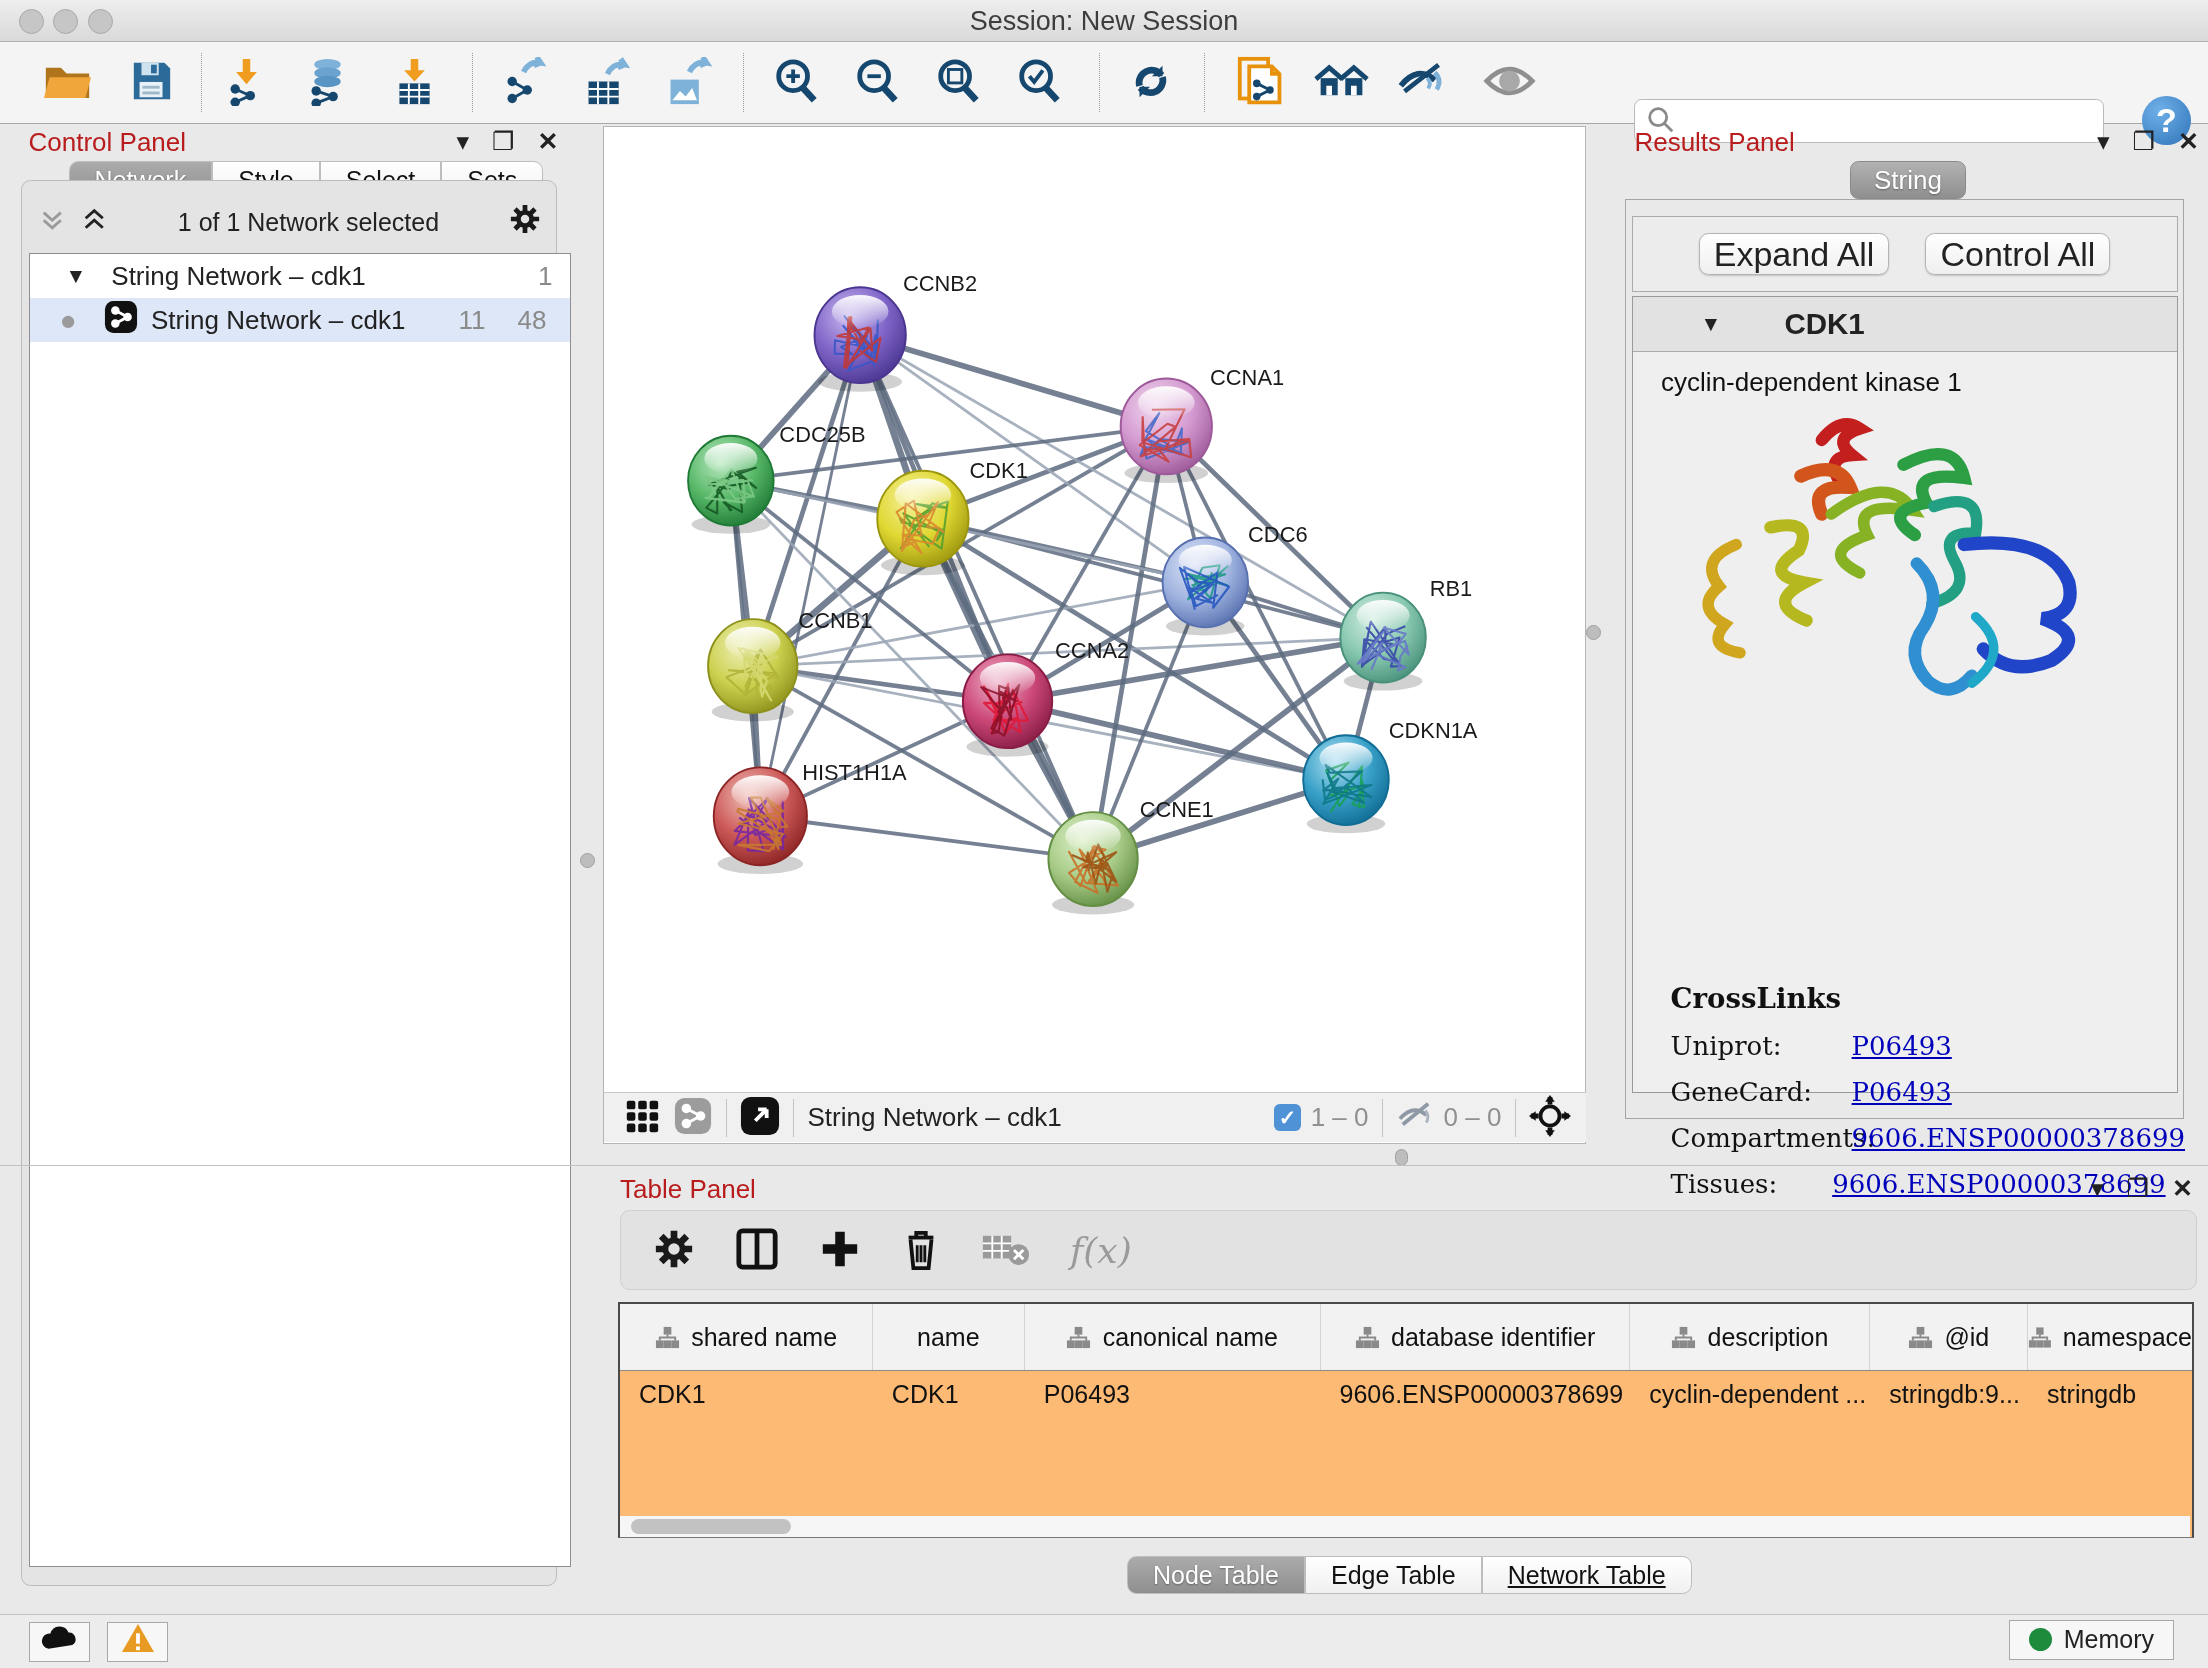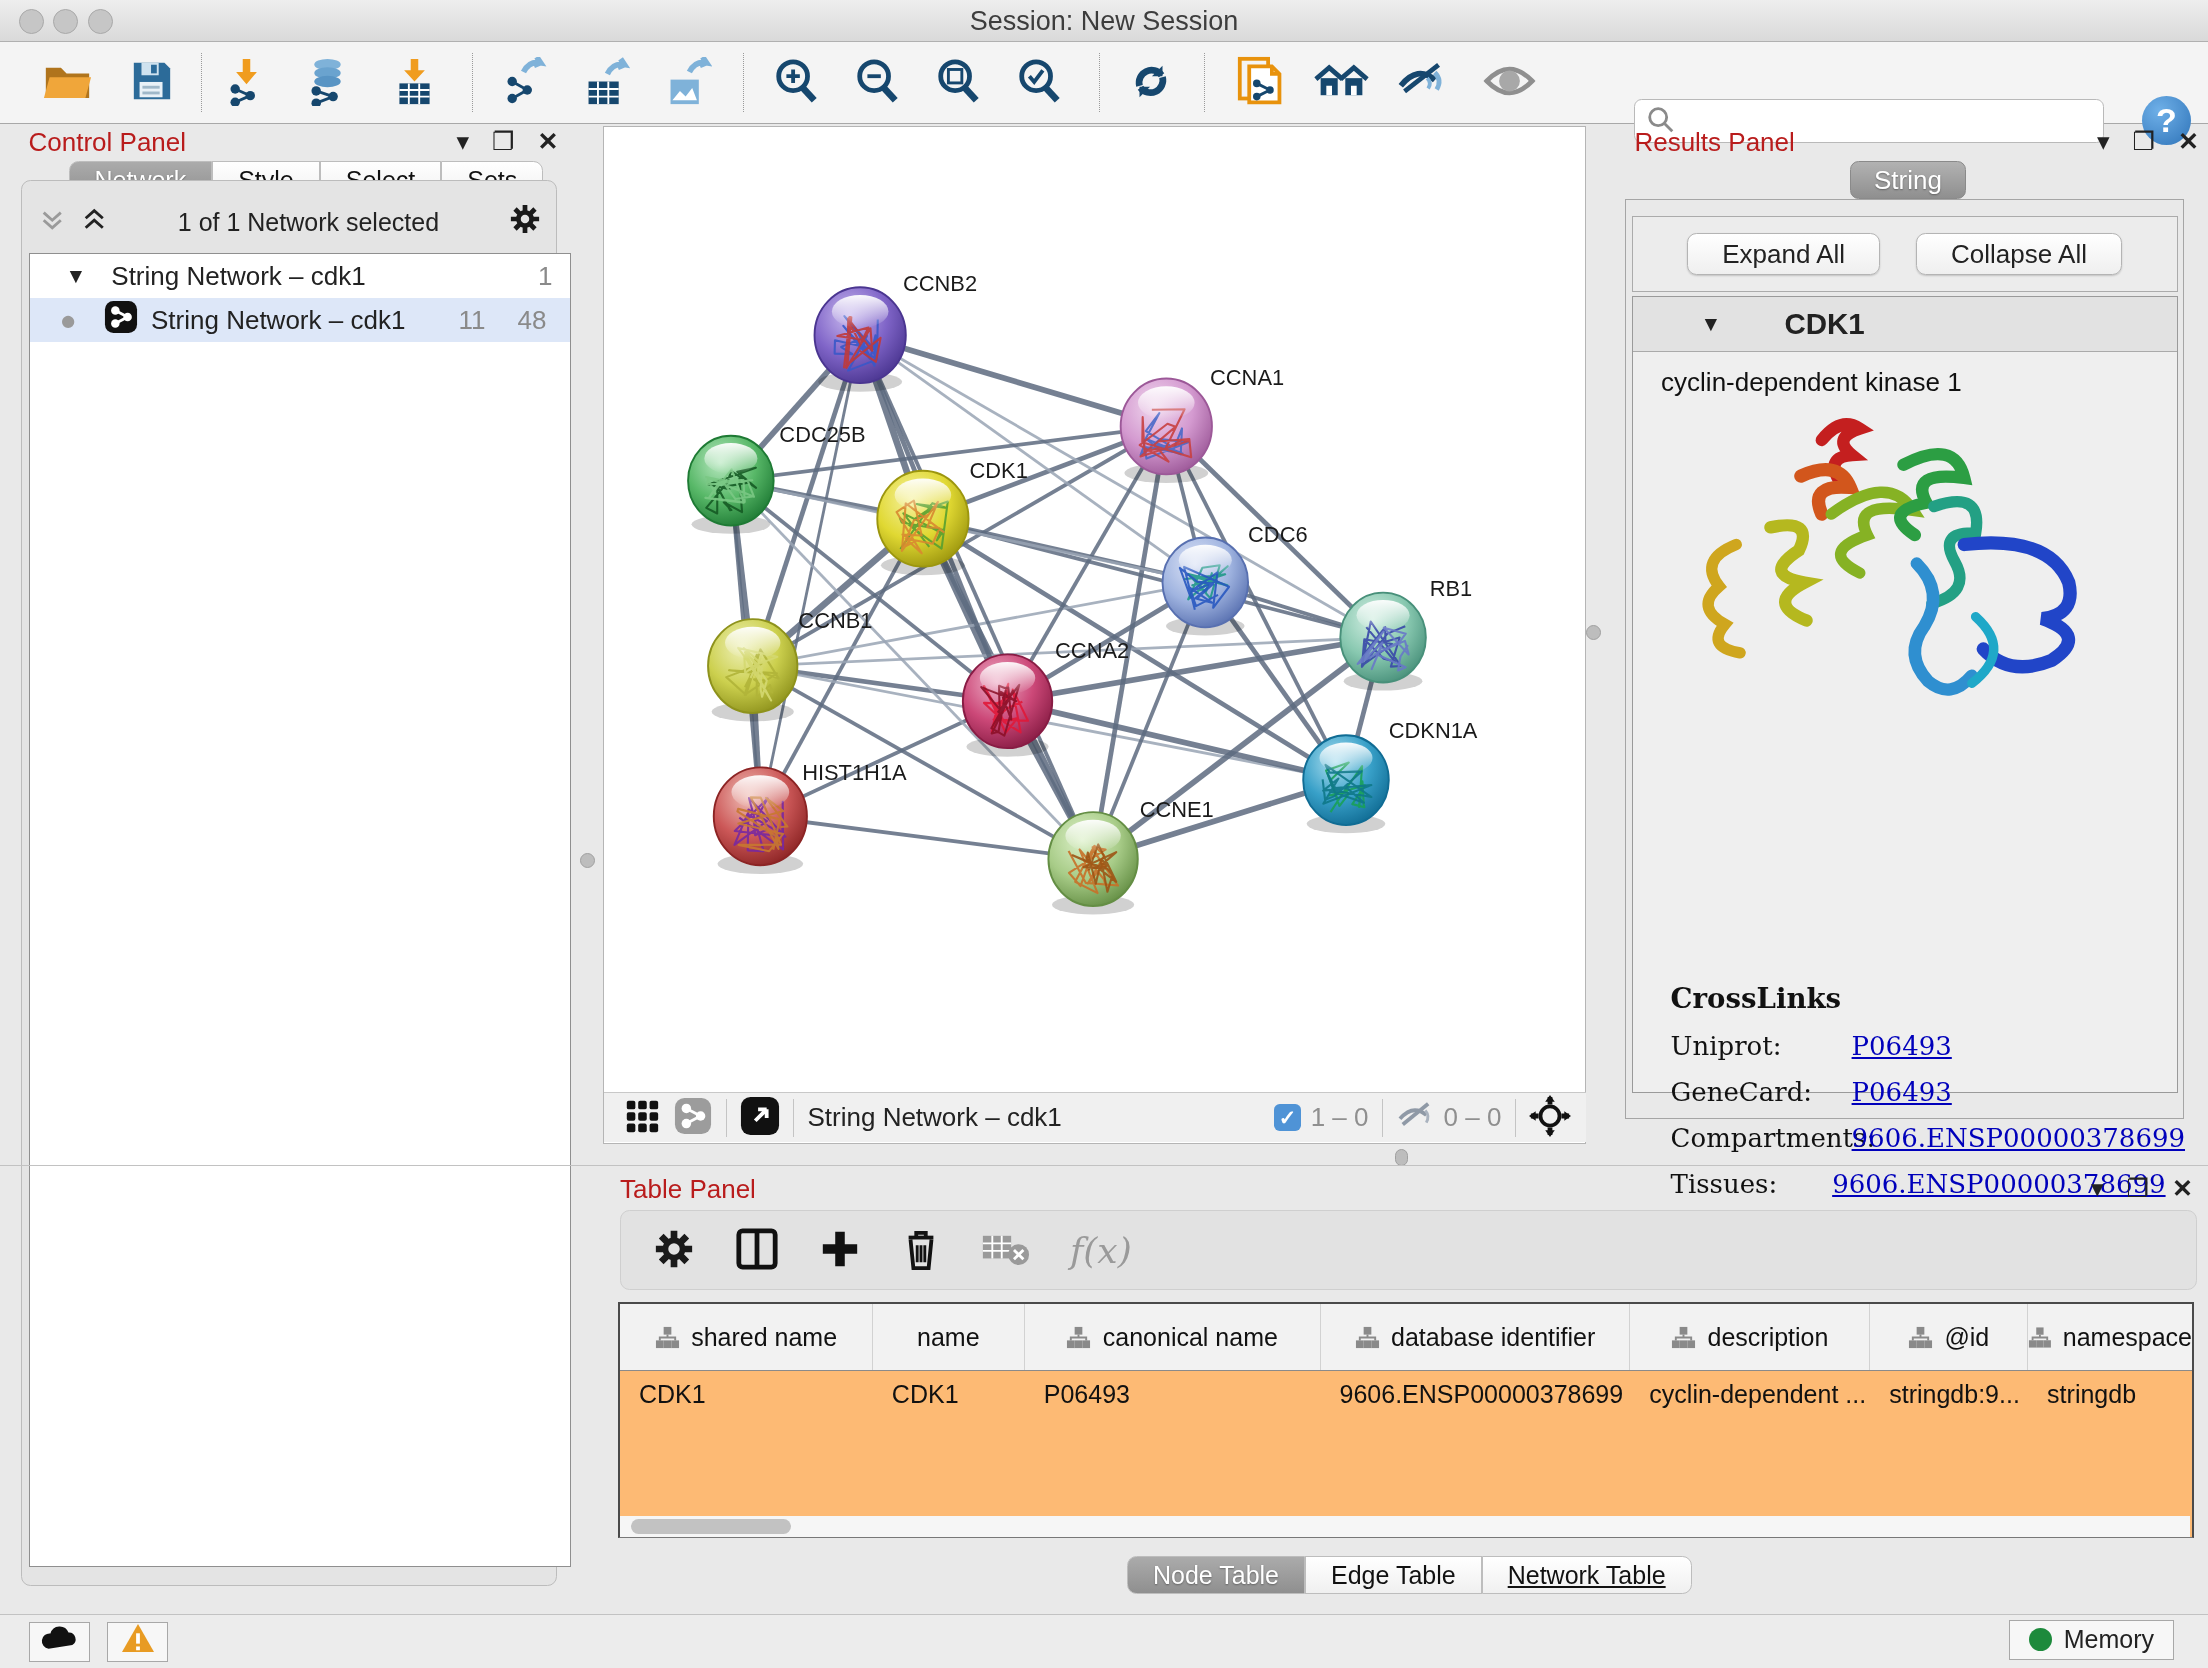--- a/index.html
+++ b/index.html
@@ -72,22 +72,22 @@
   .results-panel { position:absolute; left:1623px; top:127px; width:580px; height:1052px; }
   .rp-tab { position:absolute; left:227px; top:34px; height:38px; padding:0 23px;
     background:linear-gradient(#b2b2b2,#8f8f8f); border:1px solid #8a8a8a; border-radius:8.6px;
     color:#fff; font-size:26px; display:flex; align-items:center;
     text-shadow:0 1px 1.9px rgba(0,0,0,.35); z-index:2; }
   .rp-box { position:absolute; left:1.9px; top:72px; width:559px; height:920px;
     background:#e9e9e9; border:1px solid #a5a5a5; }
   .rp-expandbar { position:absolute; left:5.7px; top:16px; width:546px; height:76px;
     background:#ececec; border:1px solid #ababab; display:flex; align-items:center;
     justify-content:center; gap:36px; }
-  .rp-btn { height:42px; padding:0 34px; background:linear-gradient(#ffffff,#efefef);
-    border:1px solid #b4b4b4; border-radius:9.5px; font-size:26px; display:flex;
+  .rp-btn { height:42px; padding:0 14px; background:linear-gradient(#ffffff,#efefef);
+    border:1px solid #b4b4b4; border-radius:9.5px; font-size:34px; display:flex;
     align-items:center; box-shadow:0 1px 1.9px rgba(0,0,0,.18); }
   .rp-gene { position:absolute; left:5.7px; top:96px; width:546px; height:797px;
     border:1px solid #9a9a9a; background:#efefef; }
   .rp-gene-hdr { height:55px; background:#e2e2e2; border-bottom:1px solid #aaa;
     display:flex; align-items:center; }
   .rp-desc { font-size:26px; color:#111; padding:15px 0 0 28.5px; }
   .crosslinks { position:absolute; left:38px; top:685px; width:495px;
     font-family:"DejaVu Serif", serif; font-size:26px; color:#111; }
   .cl-row { display:flex; margin-top:16px; }
   .cl-label { width:181px; }
@@ -601,21 +601,21 @@
   <span class="panel-title abs" style="left:11.4px; top:0">Results Panel</span>
   <div class="panel-ctrls" style="left:474px; top:1.9px; position:absolute">
     <span class="pc-i">▾</span>
     <span class="pc-i">❐</span>
     <span class="pc-i" style="font-weight:bold">✕</span>
   </div>
   <div class="rp-tab">String</div>
   <div class="rp-box">
     <div class="rp-expandbar">
       <div class="rp-btn">Expand All</div>
-      <div class="rp-btn">Collapse All</div>
+      <div class="rp-btn">Control All</div>
     </div>
     <div class="rp-gene">
       <div class="rp-gene-hdr">
         <span style="margin-left:68px; font-size:21px">▼</span>
         <span style="margin-left:63px; font-size:29.5px; font-weight:bold">CDK1</span>
       </div>
       <div class="rp-desc">cyclin-dependent kinase 1</div>
       <svg width="447" height="342" style="position:absolute; left:46px; top:105px" viewBox="0 0 470 360">
         <g fill="none" stroke-linecap="round">
           <path d="M150 40 q20 -25 40 -12 q-30 10 -8 28 q-28 2 -14 26" stroke="#c41f1f" stroke-width="13"></path>

